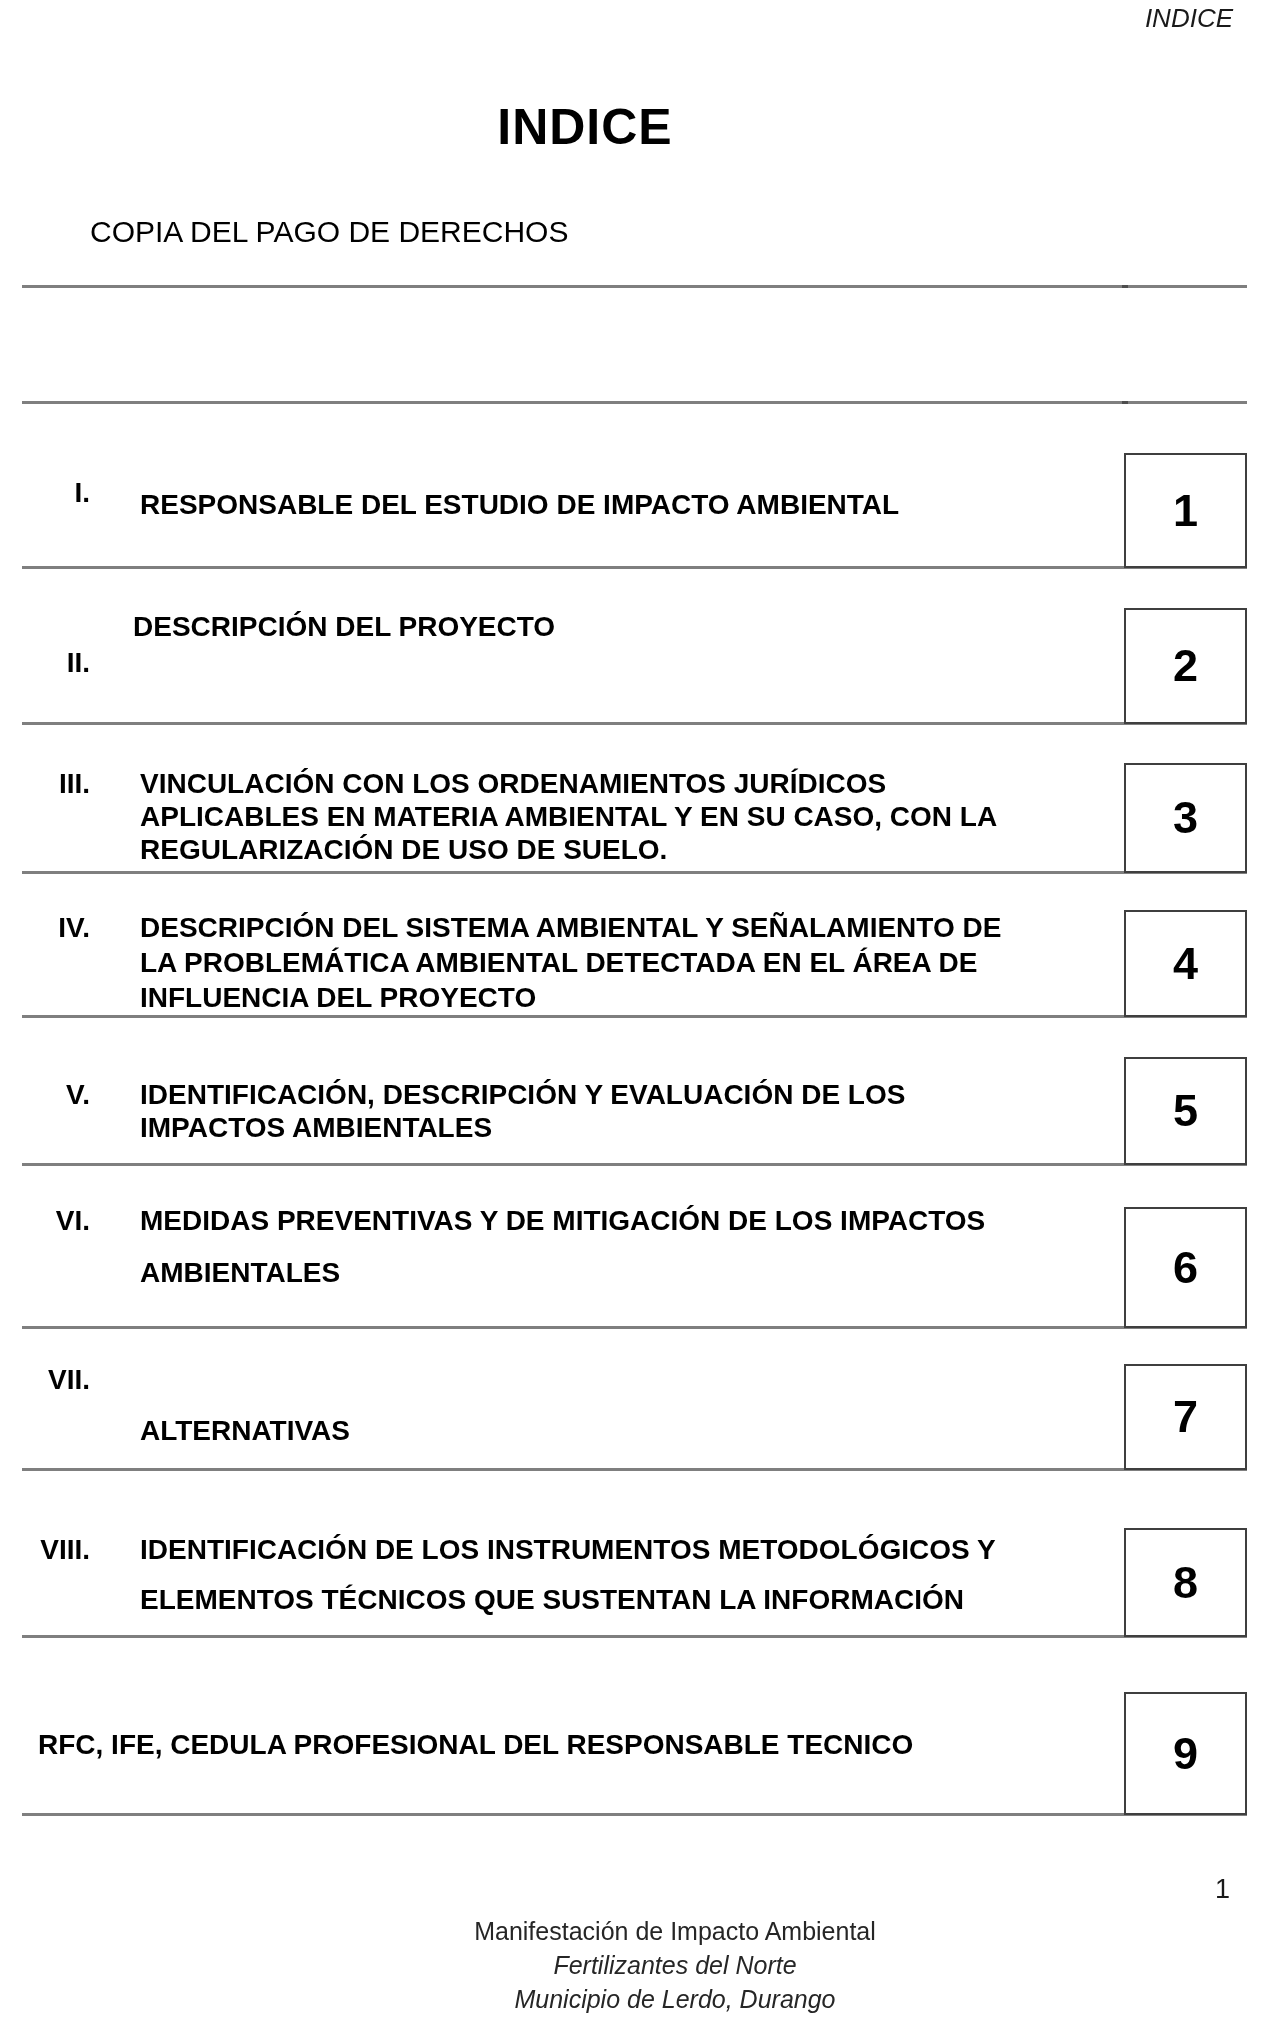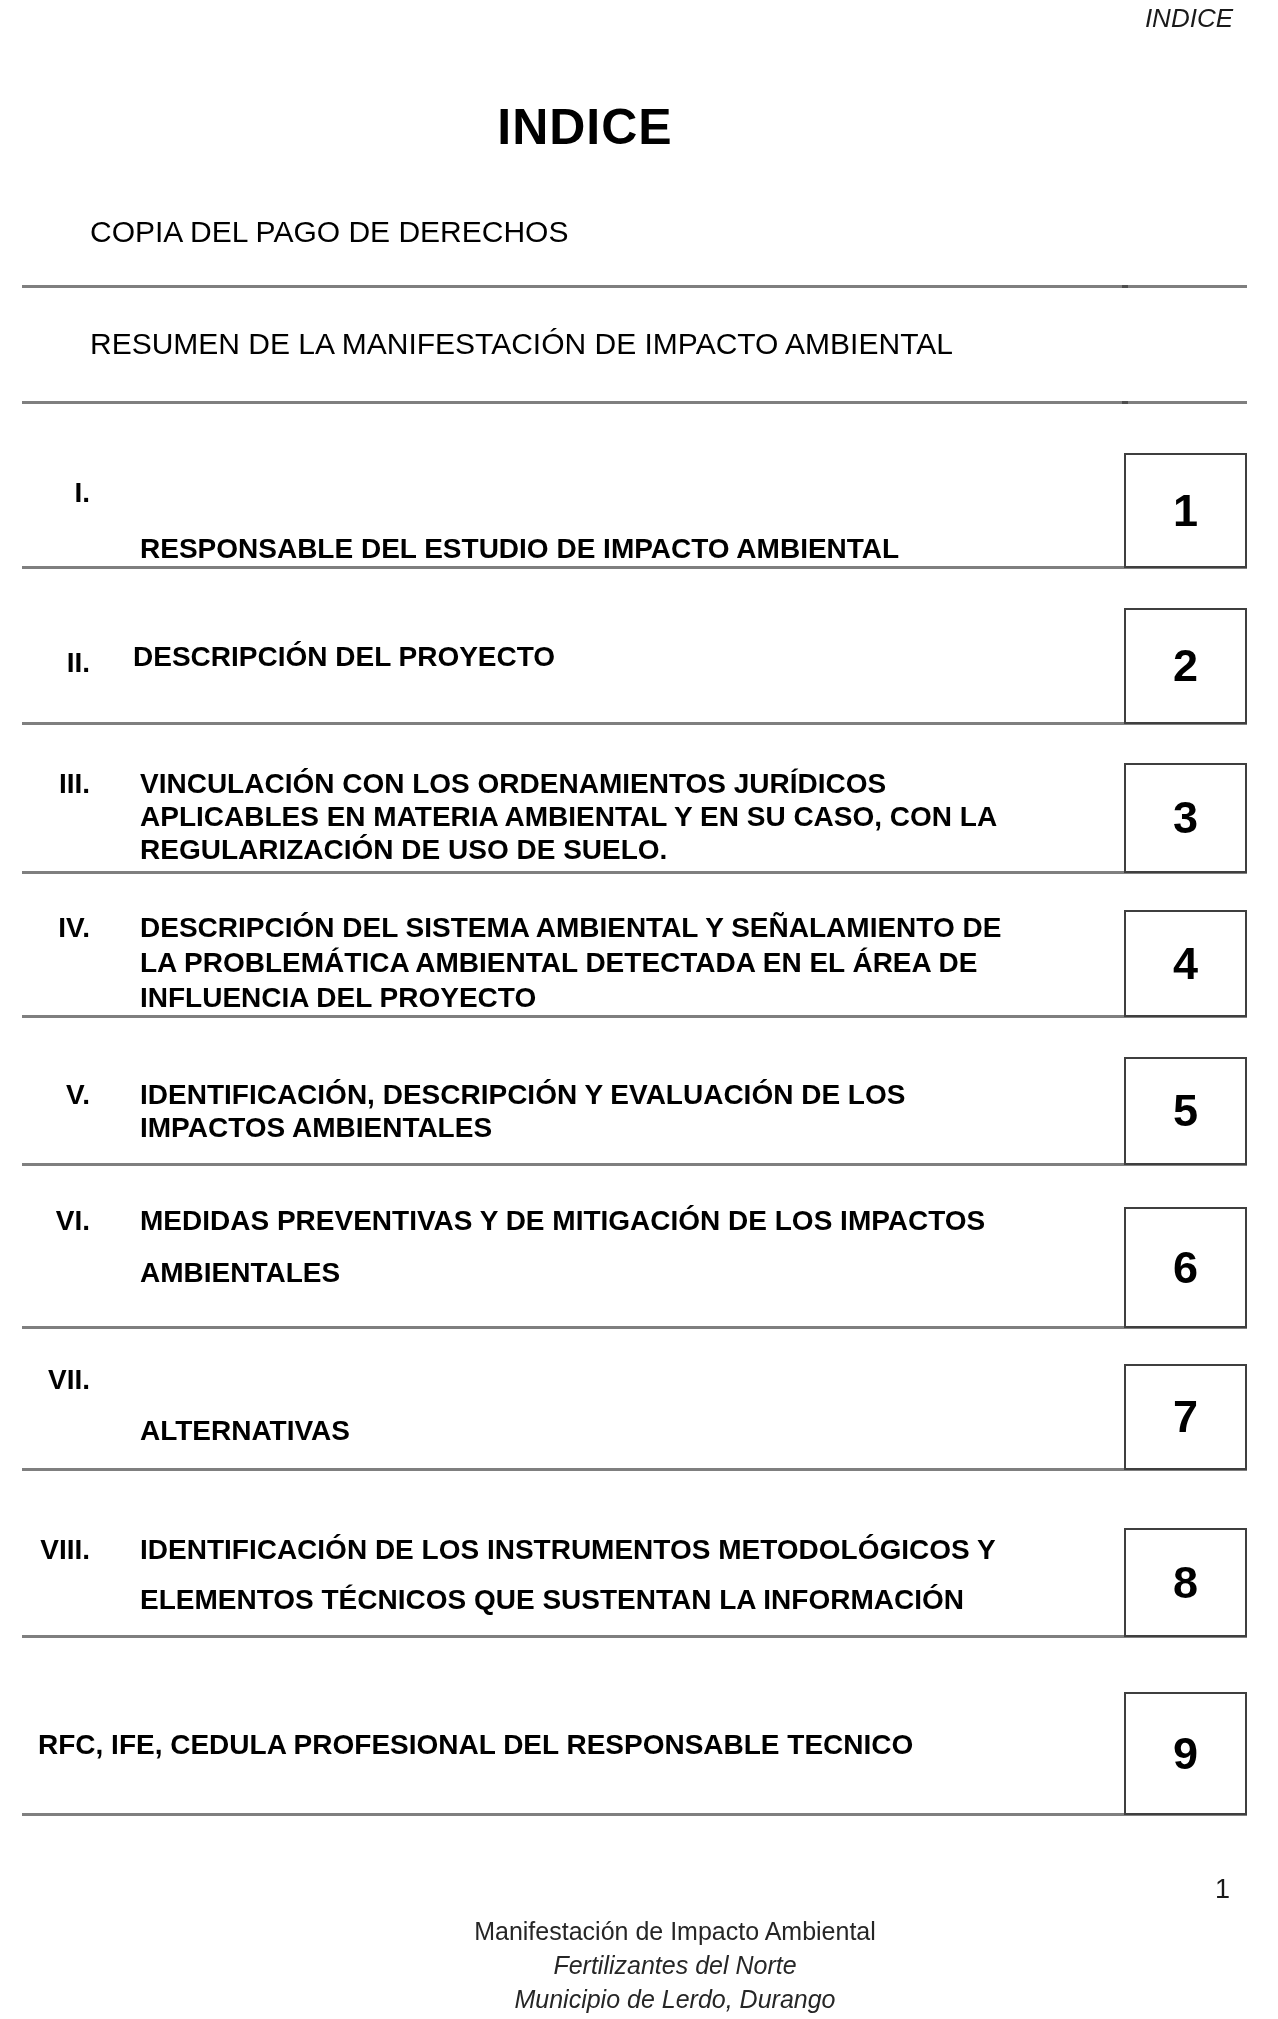--- a/index.html
+++ b/index.html
@@ -85,37 +85,36 @@
   <div class="rule" style="top:722px"></div>
   <div class="rule" style="top:871px"></div>
   <div class="rule" style="top:1015px"></div>
   <div class="rule" style="top:1163px"></div>
   <div class="rule" style="top:1326px"></div>
   <div class="rule" style="top:1468px"></div>
   <div class="rule" style="top:1635px"></div>
   <div class="rule" style="top:1813px"></div>
 
   <div class="hlabel" style="top:214px">COPIA DEL PAGO DE DERECHOS</div>
-  <div class="hlabel" style="top:326px">RESUMEN DE LA MANIFESTACIÓN DE IMPACTO AMBIENTAL</div>
 
   <div class="pagebox" style="top:453px;height:115px">1</div>
   <div class="pagebox" style="top:608px;height:116px">2</div>
   <div class="pagebox" style="top:763px;height:110px">3</div>
   <div class="pagebox" style="top:910px;height:107px">4</div>
   <div class="pagebox" style="top:1057px;height:108px">5</div>
   <div class="pagebox" style="top:1207px;height:121px">6</div>
   <div class="pagebox" style="top:1364px;height:106px">7</div>
   <div class="pagebox" style="top:1528px;height:109px">8</div>
   <div class="pagebox" style="top:1692px;height:123px">9</div>
 
   <div class="numeral" style="top:476px">I.</div>
-  <div class="tline" style="top:532px">RESPONSABLE DEL ESTUDIO DE IMPACTO AMBIENTAL</div>
+  <div class="tline" style="top:488px">RESPONSABLE DEL ESTUDIO DE IMPACTO AMBIENTAL</div>
 
   <div class="numeral" style="top:646px">II.</div>
-  <div class="tline" style="top:640px;left:133px">DESCRIPCIÓN DEL PROYECTO</div>
+  <div class="tline" style="top:610px;left:133px">DESCRIPCIÓN DEL PROYECTO</div>
 
   <div class="numeral" style="top:767px">III.</div>
   <div class="tline" style="top:767px">VINCULACIÓN CON LOS ORDENAMIENTOS JURÍDICOS</div>
   <div class="tline" style="top:833px">REGULARIZACIÓN DE USO DE SUELO.</div>
   <div class="tline" style="top:800px">APLICABLES EN MATERIA AMBIENTAL Y EN SU CASO, CON LA</div>
 
   <div class="numeral" style="top:911px">IV.</div>
   <div class="tline" style="top:911px">DESCRIPCIÓN DEL SISTEMA AMBIENTAL Y SEÑALAMIENTO DE</div>
   <div class="tline" style="top:946px">LA PROBLEMÁTICA AMBIENTAL DETECTADA EN EL ÁREA DE</div>
   <div class="tline" style="top:981px">INFLUENCIA DEL PROYECTO</div>

